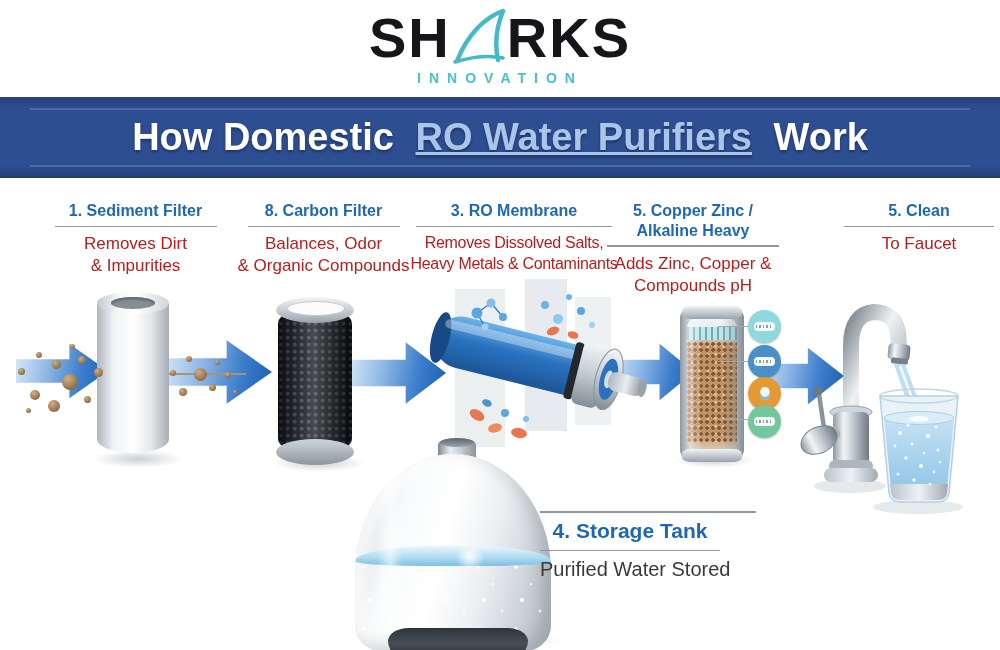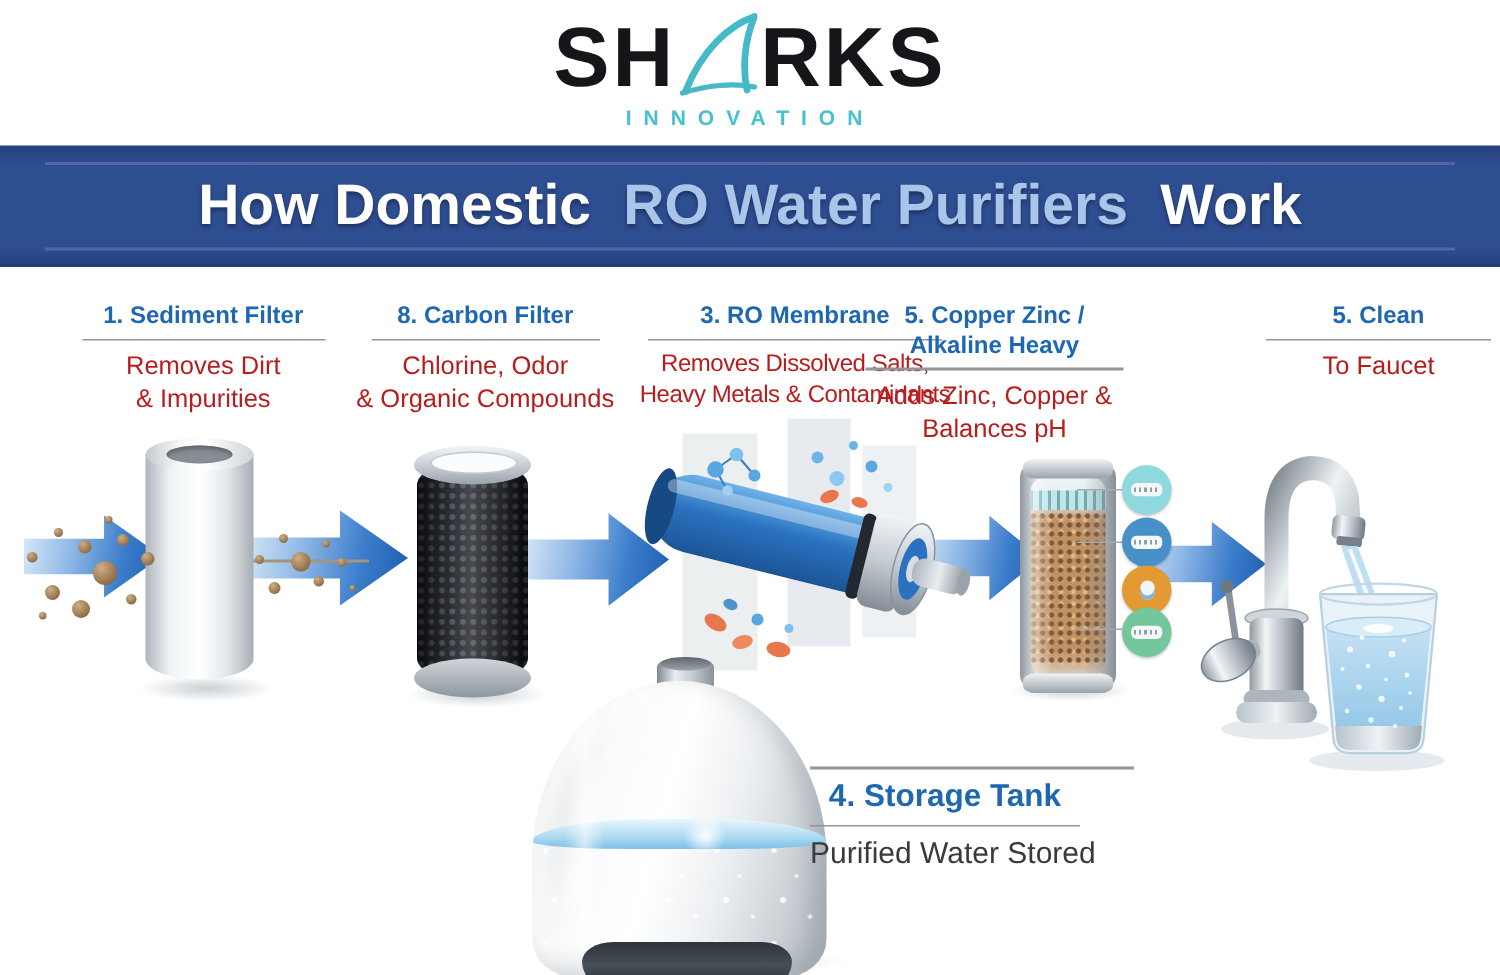--- a/index.html
+++ b/index.html
@@ -11,21 +11,21 @@
   .logo-word{font-size:56px;font-weight:800;color:#15151a;letter-spacing:2px;line-height:1;}
   .logo-sub{margin-top:4px;font-size:14px;font-weight:700;color:#47c1cd;letter-spacing:8px;}
 
   
   .banner{position:absolute;left:0;top:97px;width:1000px;height:81px;
     background:linear-gradient(#273f7c,#2e4e92 16%,#2e4e92 84%,#243d79);
     display:flex;align-items:center;justify-content:center;}
   .banner::before,.banner::after{content:"";position:absolute;left:3%;width:94%;height:2px;background:rgba(255,255,255,.16);}
   .banner::before{top:11px;} .banner::after{bottom:11px;}
   .banner-title{font-size:38px;font-weight:700;color:#ffffff;text-shadow:0 2px 3px rgba(0,0,0,.35);white-space:nowrap;}
-  .banner-blue{color:#a9c6ea;margin:18px 11px;}
+  .banner-blue{color:#a9c6ea;margin:18px 11px;text-decoration:underline;}
 
   
   .step{position:absolute;top:201px;text-align:center;}
   .step-title{font-size:16px;font-weight:700;color:#1e68b2;line-height:1.22;}
   .step-rule{height:1.5px;background:#90969c;margin:5px auto 6px auto;}
   .step-desc{font-size:17px;color:#b91c1c;line-height:1.3;}
   .tight .step-desc{font-size:16px;letter-spacing:-.3px;white-space:nowrap;}
 
   
   .arrow{position:absolute;z-index:1;
@@ -165,43 +165,43 @@
     <div class="step-desc">
       <div>Removes Dirt</div>
       <div>&amp; Impurities</div>
     </div>
   </div>
 
   <div class="step" style="left:226px;width:195px;">
     <div class="step-title">8. Carbon Filter</div>
     <div class="step-rule" style="width:152px;"></div>
     <div class="step-desc">
-      <div>Chlorine, Odor</div>
+      <div>Balances, Odor</div>
       <div>&amp; Organic Compounds</div>
     </div>
   </div>
 
-  <div class="step tight" style="left:408px;width:212px;margin-left:16px;">
+  <div class="step tight" style="left:408px;width:212px;">
     <div class="step-title">3. RO Membrane</div>
     <div class="step-rule" style="width:196px;"></div>
     <div class="step-desc">
       <div>Removes Dissolved Salts,</div>
       <div>Heavy Metals &amp; Contaminants</div>
     </div>
   </div>
 
-  <div class="step" style="left:572px;width:182px;">
+  <div class="step" style="left:602px;width:182px;">
     <div class="step-title">
       <div>5. Copper Zinc /</div>
       <div>Alkaline Heavy</div>
     </div>
     <div class="step-rule" style="width:172px;"></div>
     <div class="step-desc">
       <div>Adds Zinc, Copper &amp;</div>
-      <div>Balances pH</div>
+      <div>Compounds pH</div>
     </div>
   </div>
 
   <div class="step" style="left:834px;width:170px;">
     <div class="step-title">
       <div>5. Clean</div>
     </div>
     <div class="step-rule" style="width:150px;"></div>
     <div class="step-desc">
       <div>To Faucet</div>

